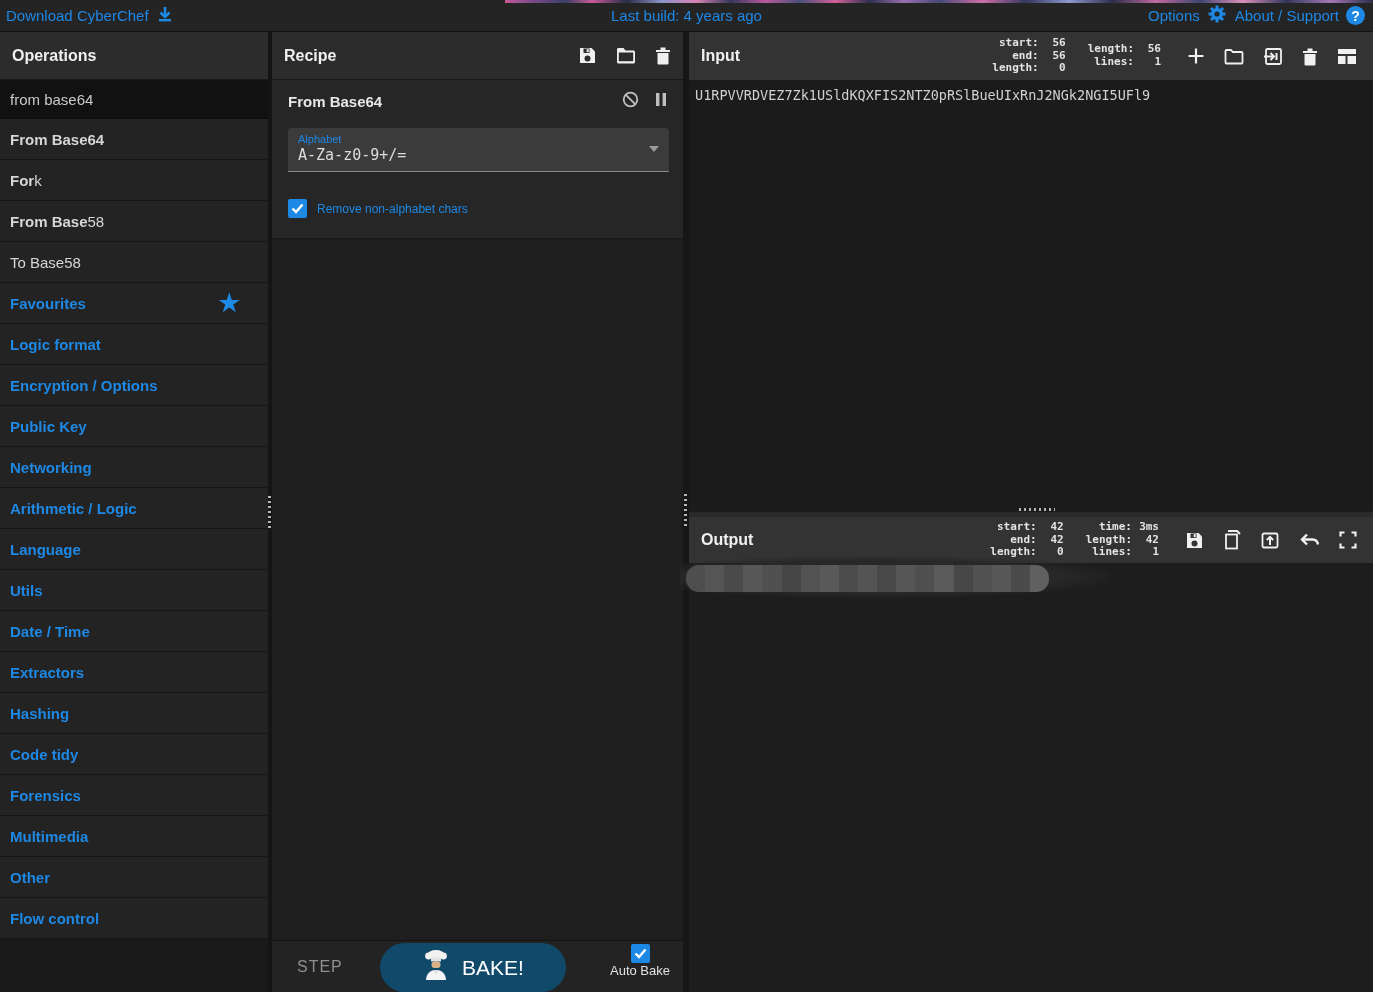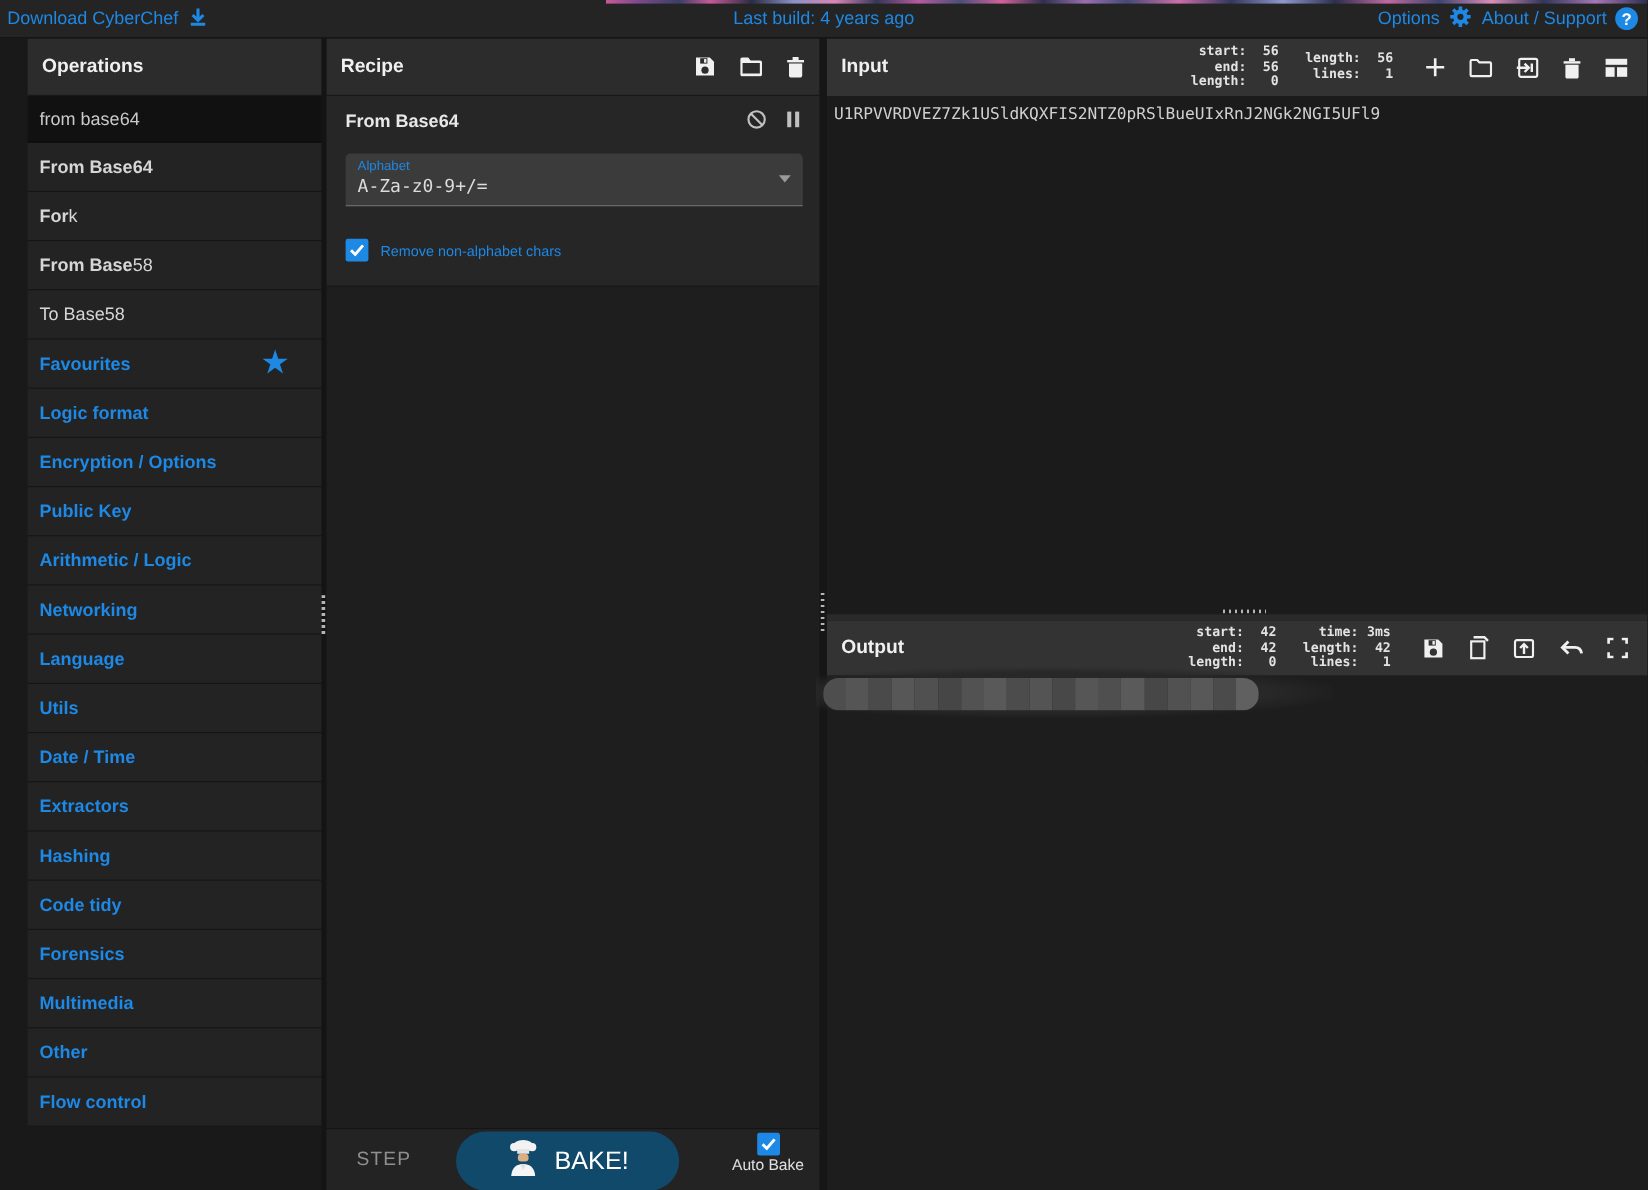--- a/index.html
+++ b/index.html
@@ -23,21 +23,21 @@
     font-weight:bold; font-size:14px; display:flex; align-items:center; justify-content:center; }
 
   
   .main { display:flex; flex:1; min-height:0; }
   .panel-header { height:48px; display:flex; align-items:center; padding:0 12px;
     font-size:16px; font-weight:bold; color:#f0f0f0; }
   .ops-header, .recipe-header { background:#2c2c2c; border-bottom:1px solid #181818; }
   .io-header { background:#333333; }
 
   
-  .ops { width:268px; flex:0 0 268px; background:#191919; display:flex; flex-direction:column;padding-left:23px; }
+  .ops { width:268px; flex:0 0 268px; background:#191919; display:flex; flex-direction:column; }
   .ops-search { height:39px; background:#111111; border:none; outline:none; padding:0 10px;
     color:#c9c9c9; font-size:15px; font-family:"Liberation Sans",sans-serif; width:100%;
     border-bottom:1px solid #0c0c0c; flex:0 0 39px; }
   .op-row { height:41px; flex:0 0 41px; background:#232323; border-bottom:1px solid #161616;
     display:flex; align-items:center; padding:0 10px; font-size:15px; color:#d6d6d6; cursor:grab; }
   .op-row .b { font-weight:bold; }
   .cat-row { height:41px; flex:0 0 41px; background:#232323; border-bottom:1px solid #161616;
     display:flex; align-items:center; padding:0 10px; font-size:15px; font-weight:bold;
     color:#1e88e5; cursor:pointer; }
   .cat-row .star { margin-left:auto; margin-right:18px; color:#1e88e5; font-size:24px; line-height:1; }
@@ -186,24 +186,24 @@
       <div class="cat-row">
           <span>Logic format</span>
         </div>
       <div class="cat-row">
           <span>Encryption / Options</span>
         </div>
       <div class="cat-row">
           <span>Public Key</span>
         </div>
       <div class="cat-row">
+          <span>Networking</span>
+        </div>
+      <div class="cat-row">
           <span>Arithmetic / Logic</span>
-        </div>
-      <div class="cat-row">
-          <span>Networking</span>
         </div>
       <div class="cat-row">
           <span>Language</span>
         </div>
       <div class="cat-row">
           <span>Utils</span>
         </div>
       <div class="cat-row">
           <span>Date / Time</span>
         </div>

